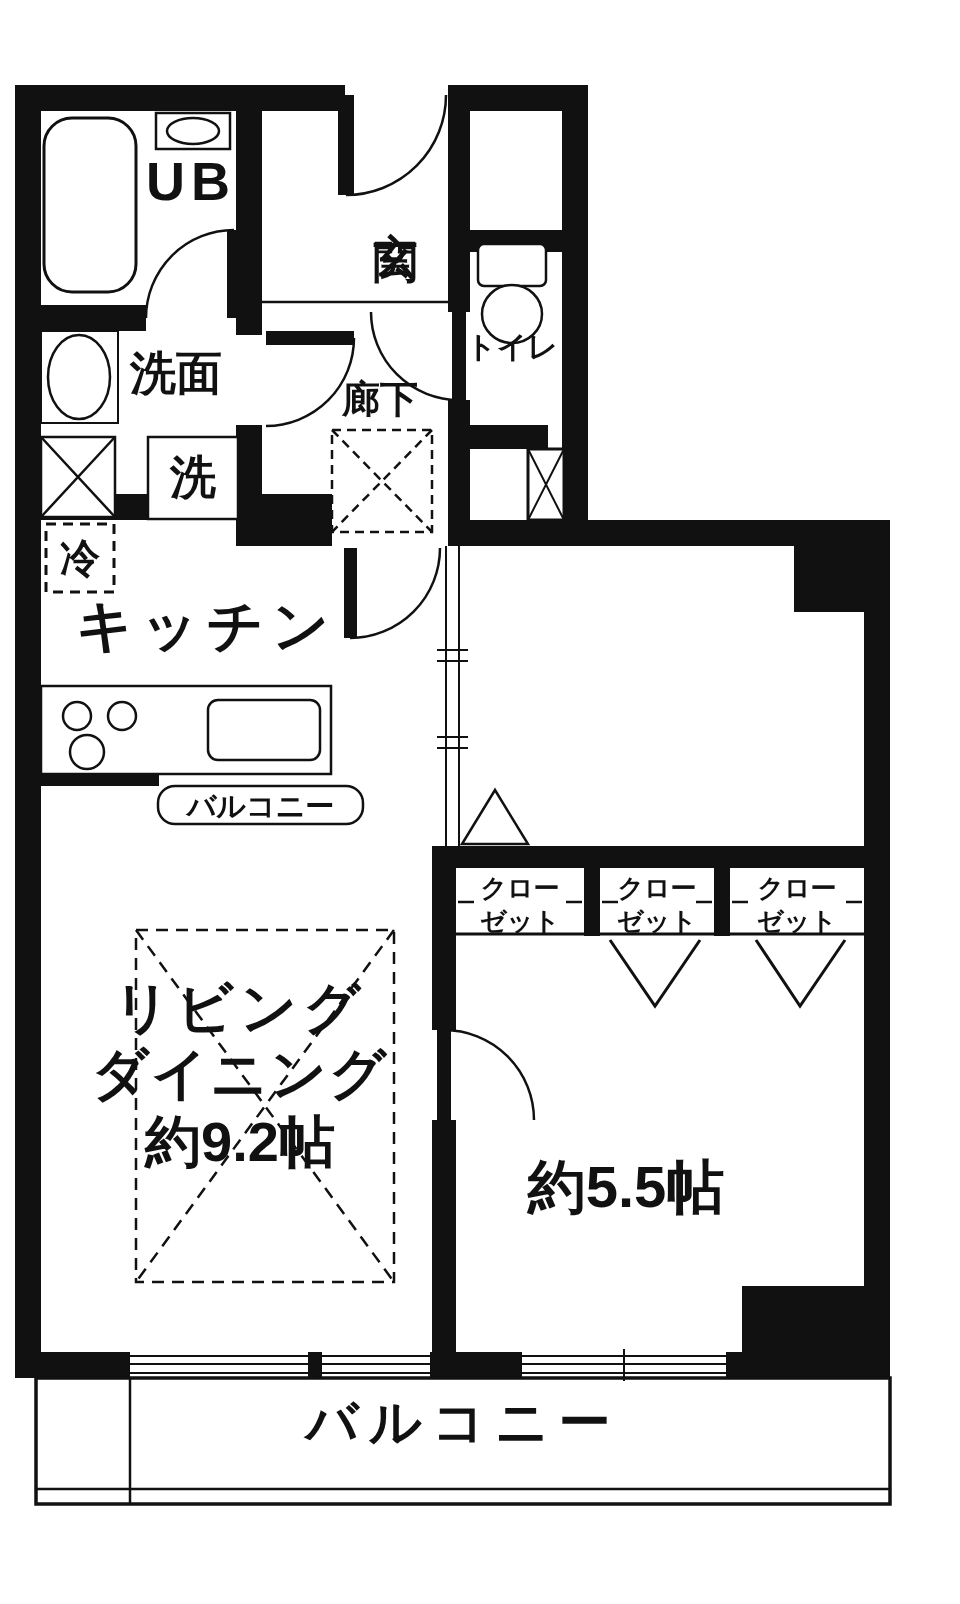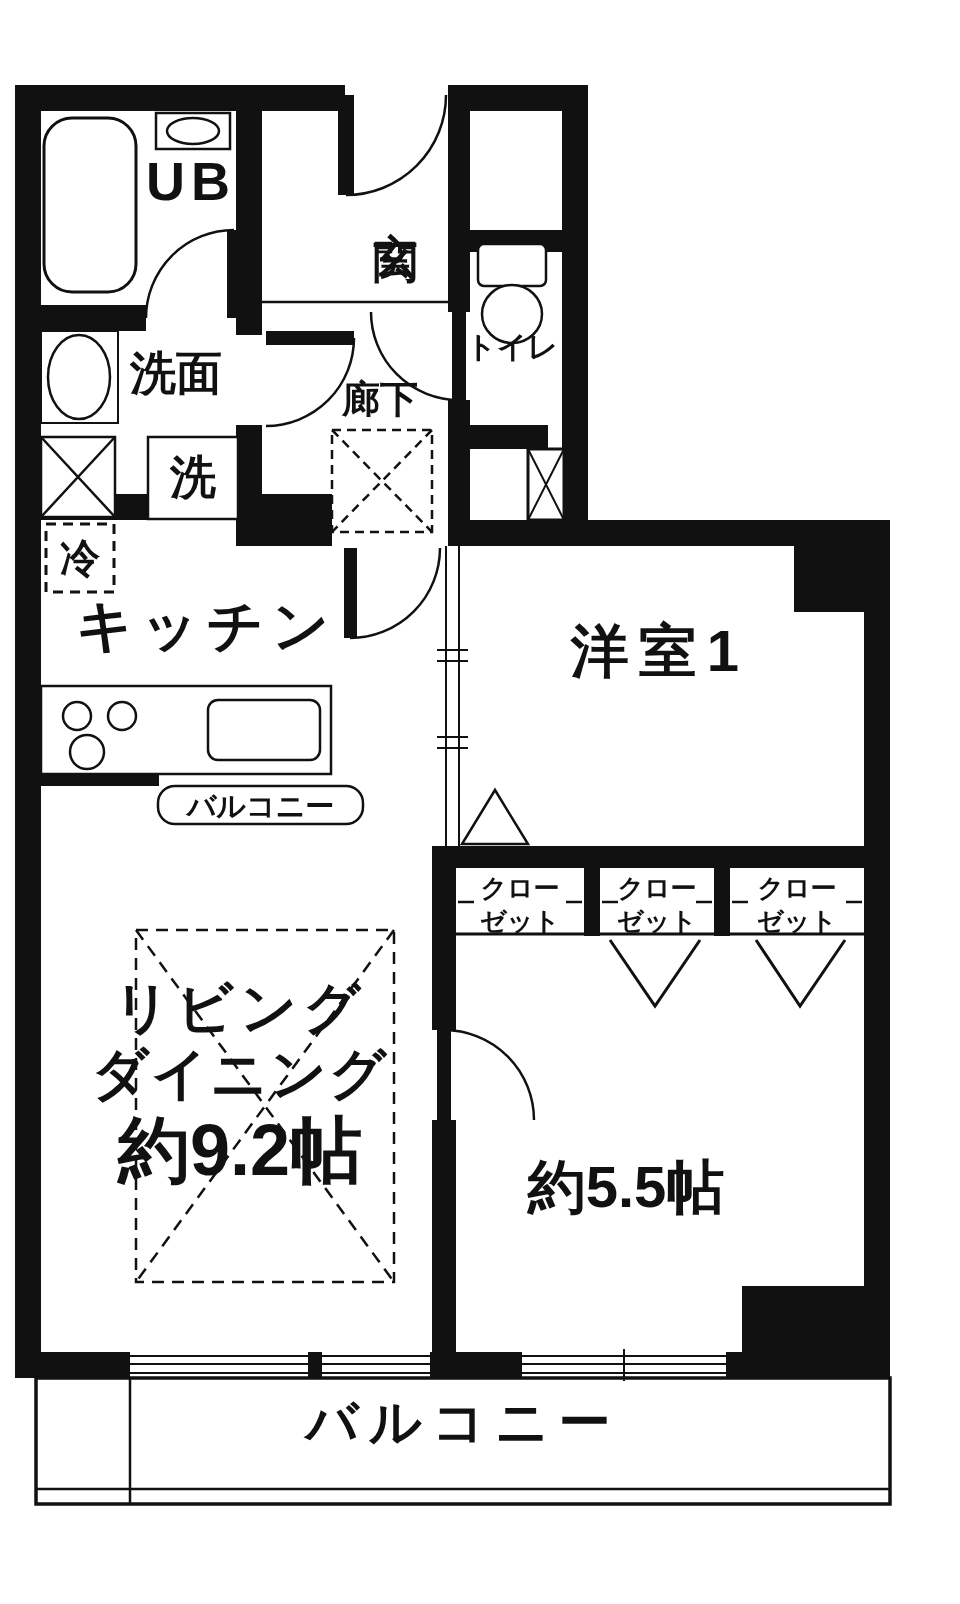--- a/index.html
+++ b/index.html
@@ -182,36 +182,35 @@
   <div class="lbl ctr" style="left:148px;top:454px;width:90px;font-size:46px">洗</div>
 
   <div class="lbl" style="left:342px;top:380px;font-size:38px">廊下</div>
 
   <div class="lbl ctr" style="left:46px;top:538px;width:68px;font-size:40px">冷</div>
 
   <div class="lbl" style="left:76px;top:598px;font-size:56px;letter-spacing:8px">キッチン</div>
 
   <div class="lbl ctr" style="left:158px;top:792px;width:205px;font-size:29px">バルコニー</div>
 
-  <div class="lbl ctr" style="left:456px;top:622px;width:408px;font-size:58px;letter-spacing:10px">洋室1</div>
 
   <div class="lbl ctr two" style="left:456px;top:872px;width:128px;font-size:26px">
     <div>クロー</div>
     <div>ゼット</div>
   </div>
   <div class="lbl ctr two" style="left:600px;top:872px;width:114px;font-size:26px">
     <div>クロー</div>
     <div>ゼット</div>
   </div>
   <div class="lbl ctr two" style="left:730px;top:872px;width:134px;font-size:26px">
     <div>クロー</div>
     <div>ゼット</div>
   </div>
 
   <div class="lbl ctr" style="left:40px;top:1046px;width:400px;font-size:56px;letter-spacing:2px">ダイニング</div>
   <div class="lbl ctr" style="left:40px;top:980px;width:400px;font-size:56px;letter-spacing:6px">リビング</div>
-  <div class="lbl ctr" style="left:40px;top:1114px;width:400px;font-size:72px">約9.2帖</div>
+  <div class="lbl ctr" style="left:40px;top:1114px;width:400px;font-size:56px">約9.2帖</div>
 
   <div class="lbl ctr" style="left:456px;top:1158px;width:340px;font-size:58px">約5.5帖</div>
 
   <div class="lbl ctr" style="left:36px;top:1396px;width:854px;font-size:52px;letter-spacing:10px">バルコニー</div>
 
 </div>
 
 </body></html>

